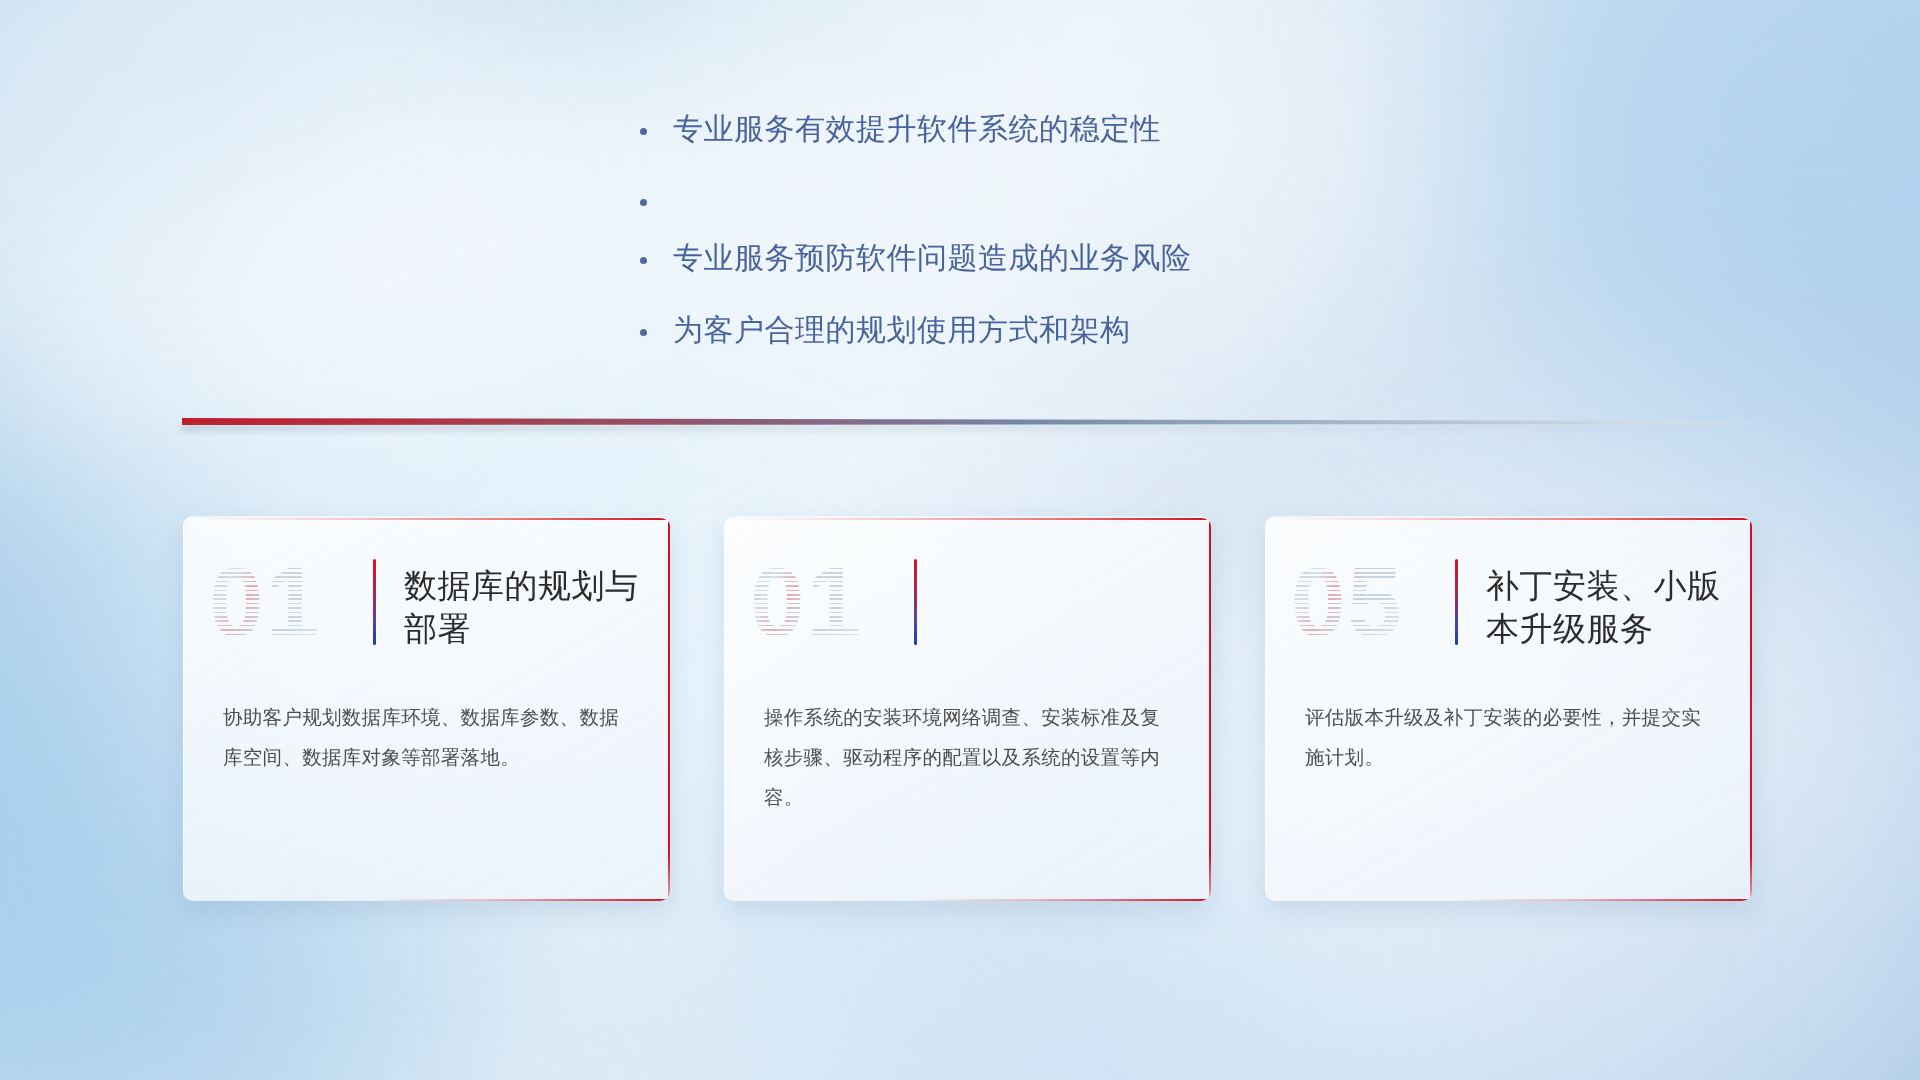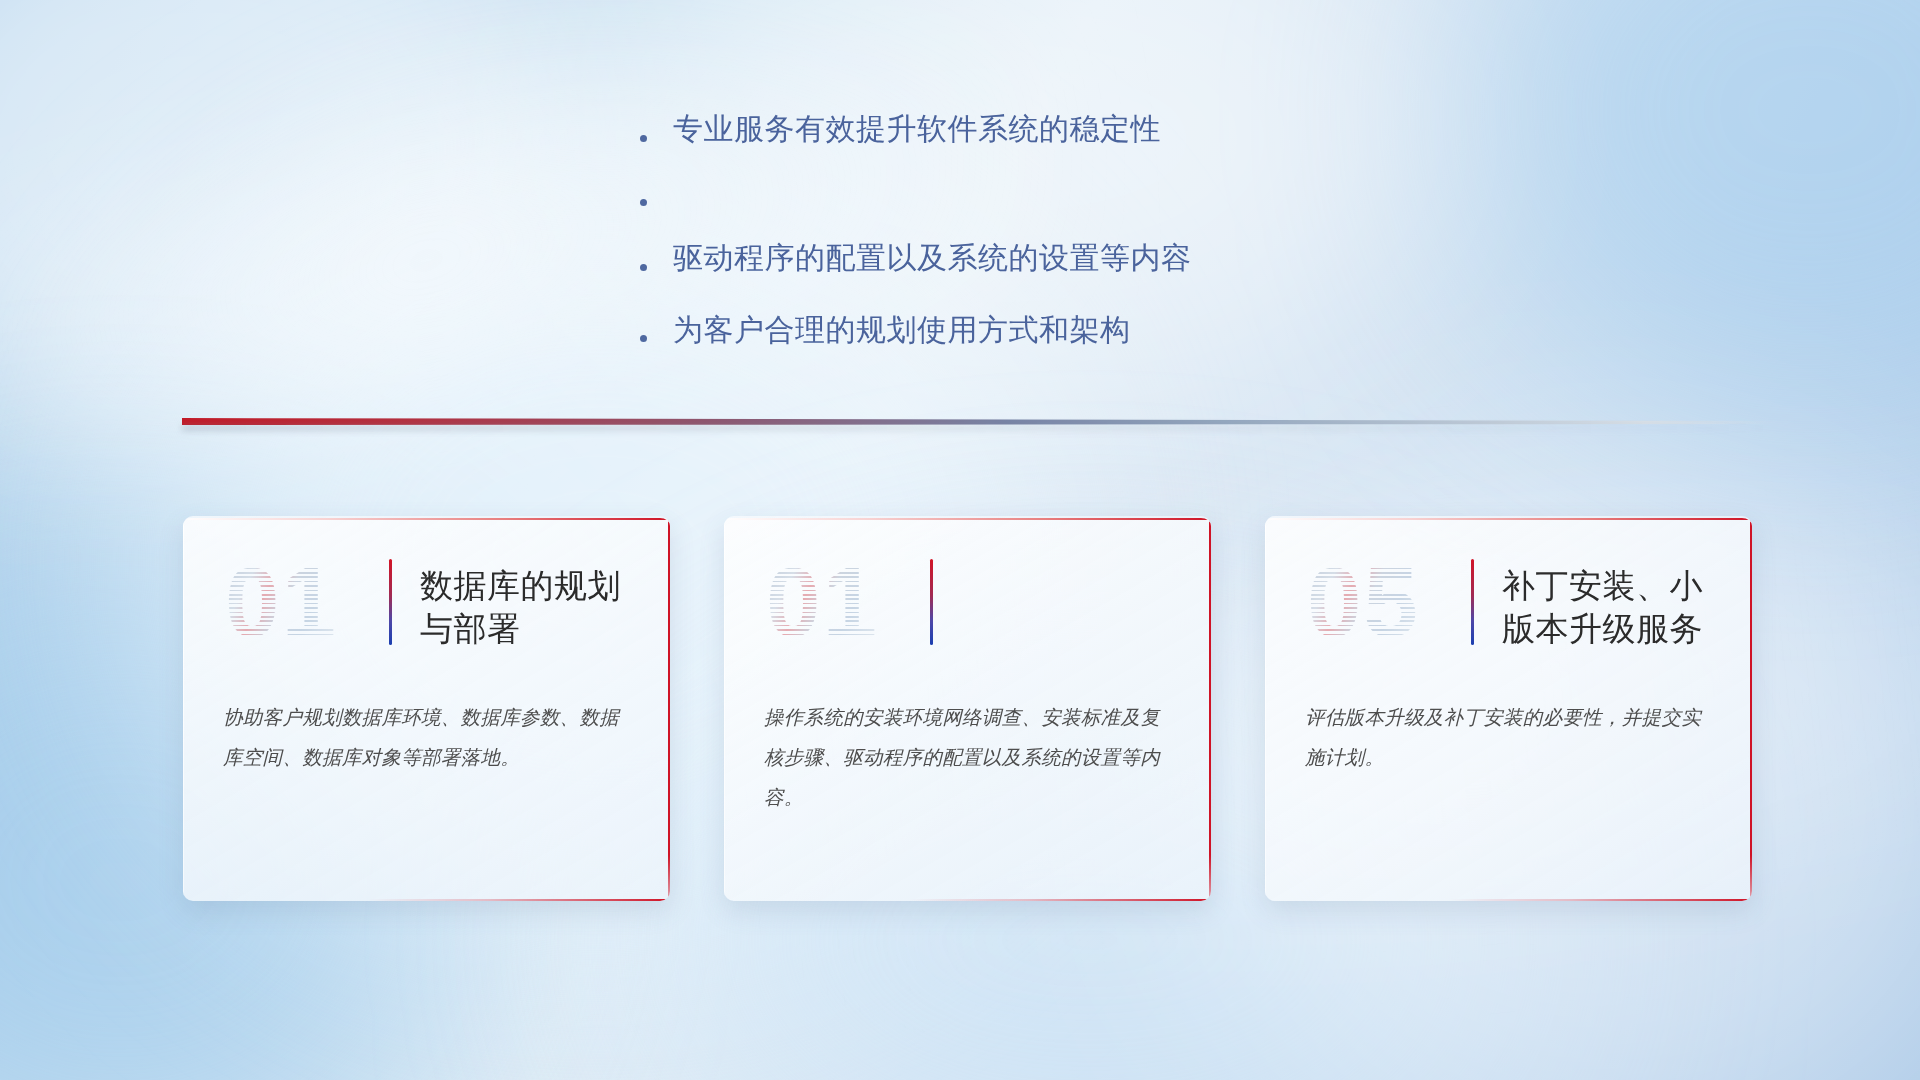--- a/index.html
+++ b/index.html
@@ -29,21 +29,21 @@
     transform:rotate(-11deg);filter:blur(60px);
   }
   .streak2{
     position:absolute;left:820px;top:560px;width:1300px;height:300px;
     background:linear-gradient(90deg,rgba(255,255,255,0) 0%,rgba(255,255,255,.35) 50%,rgba(255,255,255,0) 100%);
     transform:rotate(-6deg);filter:blur(70px);
   }
 
   
   .bullets{position:absolute;left:640px;top:110px;width:760px;}
-  .bullet-row{display:flex;align-items:center;margin-bottom:33px;}
+  .bullet-row{display:flex;align-items:flex-start;margin-bottom:33px;}
   .bullet-dot{
     width:7px;height:7px;border-radius:50%;background:#4e68a0;
     margin:18px 26px 0 0;flex:0 0 auto;
   }
   .bullet-text{
     font-size:30px;line-height:1.28;color:#4a639c;letter-spacing:.5px;
     font-weight:500;white-space:nowrap;
   }
 
   
@@ -78,21 +78,21 @@
   }
   .card-edge-bottom{
     position:absolute;right:0;bottom:0;height:2px;width:62%;
     background:linear-gradient(270deg,#cf1326 0%,rgba(207,19,38,.25) 60%,rgba(207,19,38,0) 100%);
   }
   .card-edge-left{
     position:absolute;left:0;top:0;width:1px;height:100%;
     background:linear-gradient(180deg,rgba(255,255,255,.95) 0%,rgba(255,255,255,.55) 100%);
   }
 
-  .card-head{position:relative;display:flex;align-items:center;height:150px;padding:18px 26px 0 30px;box-sizing:border-box;}
+  .card-head{position:relative;display:flex;align-items:center;height:150px;padding:18px 26px 0 14px;box-sizing:border-box;}
   .ghost-num{
     position:relative;width:148px;height:104px;flex:0 0 auto;margin-left:12px;
     font-size:98px;font-weight:700;line-height:104px;color:#9fb0c4;
     letter-spacing:2px;
     -webkit-background-clip:text;background-clip:text;
     opacity:.55;
     
     -webkit-mask-image:repeating-linear-gradient(180deg,#000 0px,#000 1.6px,transparent 1.6px,transparent 4.4px);
     mask-image:repeating-linear-gradient(180deg,#000 0px,#000 1.6px,transparent 1.6px,transparent 4.4px);
     filter:blur(.3px);
@@ -105,21 +105,21 @@
     width:3px;height:86px;margin:0 28px 0 16px;flex:0 0 auto;border-radius:2px;
     background:linear-gradient(180deg,#d21427 0%,#a22a52 42%,#4d47a8 72%,#1b3fb0 100%);
   }
   .card-title{
     font-size:33px;line-height:1.30;color:#2b2b2b;font-weight:500;letter-spacing:.5px;
     flex:1 1 auto;
     margin-top:12px;
   }
   .card-body{
     padding:30px 40px 0 40px;
-    font-size:19.5px;line-height:2.05;color:#4d4d4d;letter-spacing:.3px;font-style:italic;
+    font-size:19.5px;line-height:2.05;color:#4d4d4d;letter-spacing:.3px;
   }
 </style>
 </head>
 <body>
 
 <div class="bg bg-base"></div>
 <div class="glow g1"></div>
 <div class="glow g5"></div>
 <div class="glow g6"></div>
 <div class="glow g2"></div>
@@ -132,21 +132,21 @@
 <div class="bullets">
   <div class="bullet-row">
     <span class="bullet-dot"></span>
     <span class="bullet-text">专业服务有效提升软件系统的稳定性</span>
   </div>
   <div class="bullet-row">
     <span class="bullet-dot"></span>
   </div>
   <div class="bullet-row">
     <span class="bullet-dot"></span>
-    <span class="bullet-text">驱动程序的配置以及系统的设置等内容</span>
+    <span class="bullet-text">专业服务预防软件问题造成的业务风险</span>
   </div>
   <div class="bullet-row">
     <span class="bullet-dot"></span>
     <span class="bullet-text">为客户合理的规划使用方式和架构</span>
   </div>
 </div>
 
 <div class="divider-wrap">
   <div class="divider"></div>
   <div class="divider-shadow"></div>

